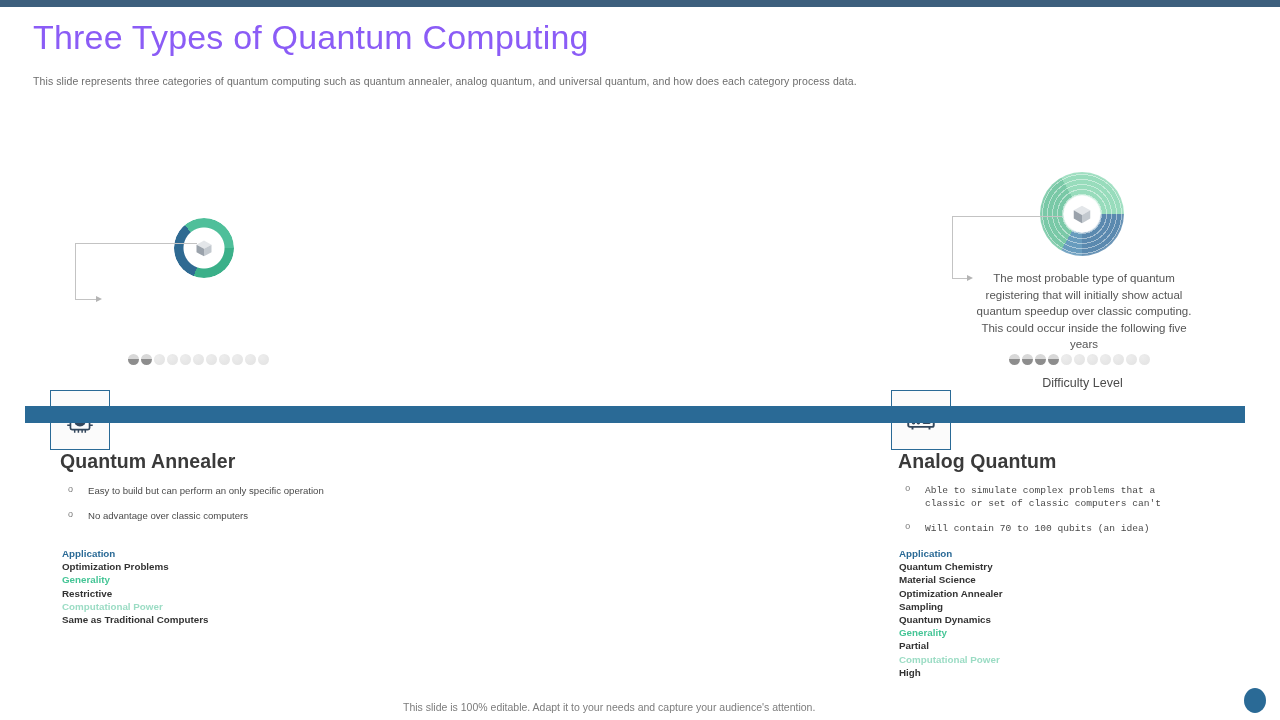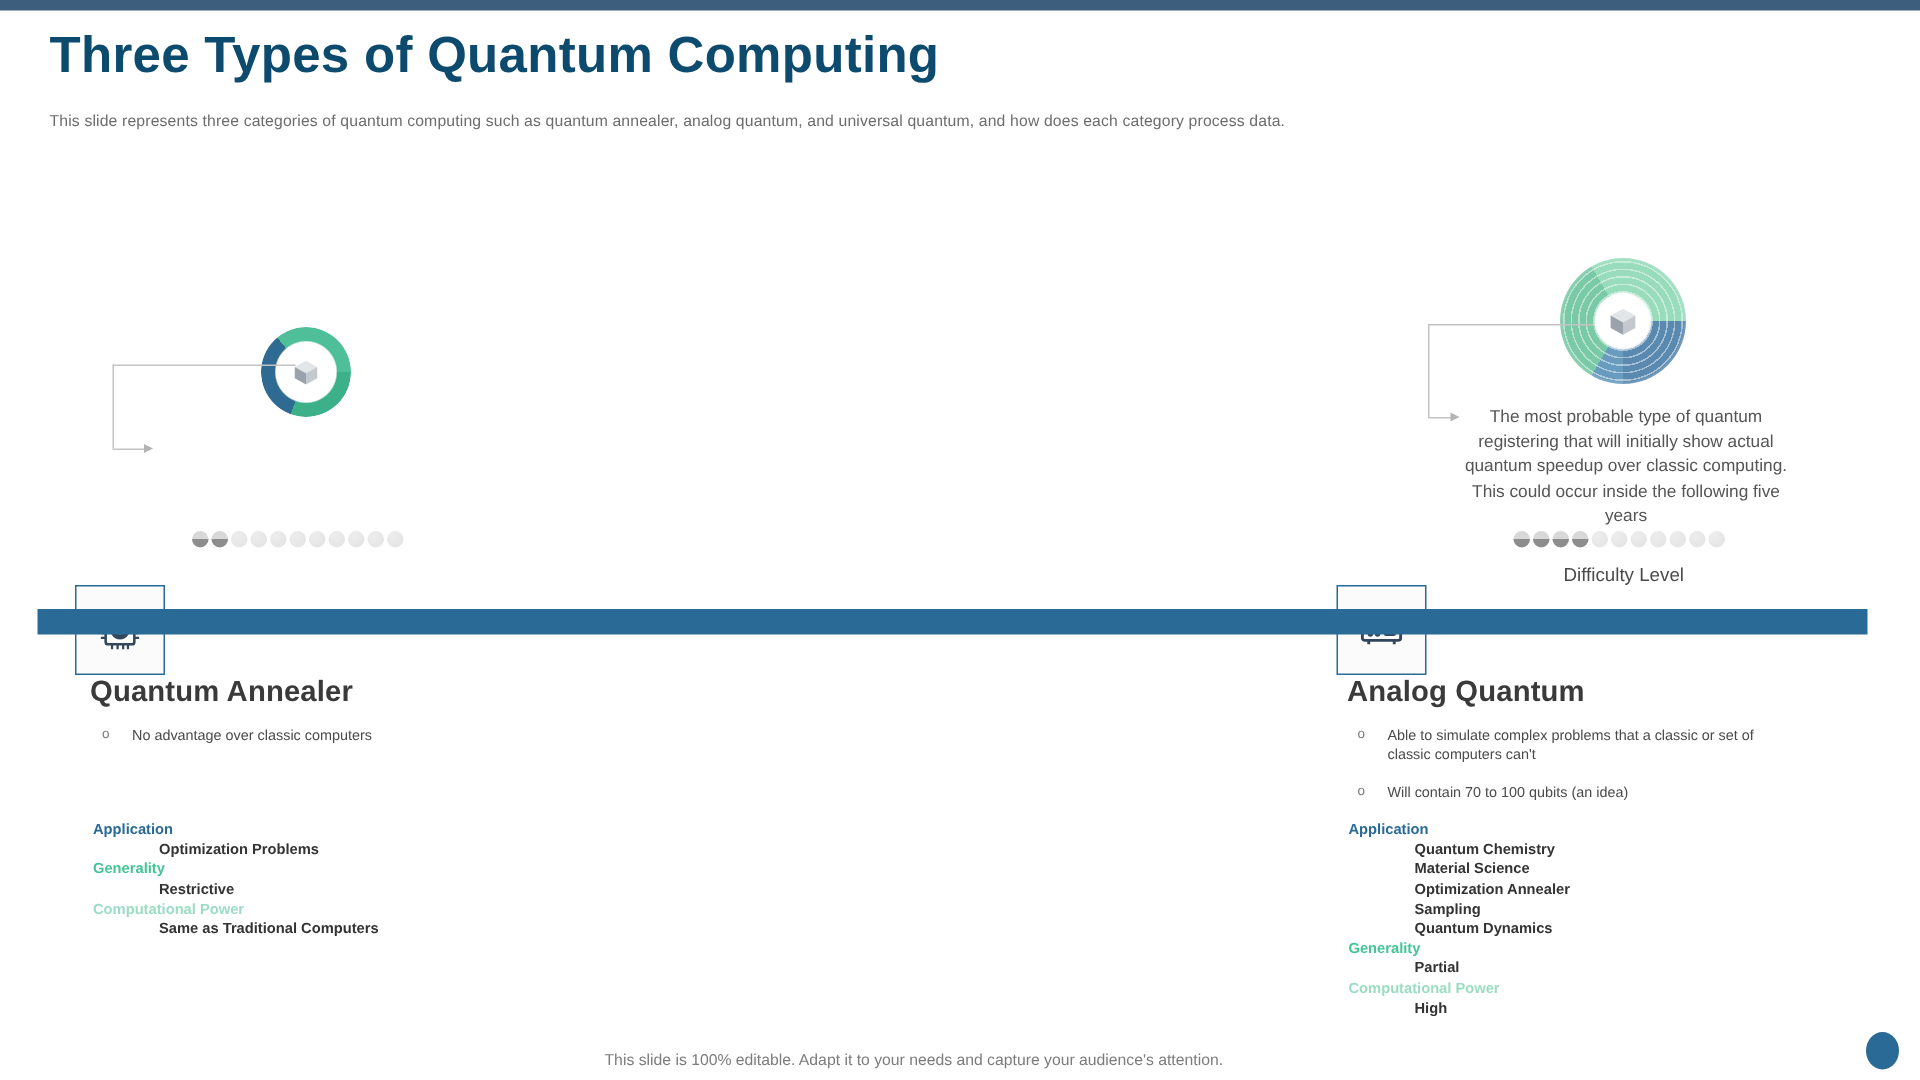--- a/index.html
+++ b/index.html
@@ -10,22 +10,22 @@
     color:#404040;
     overflow:hidden;
     position:relative;
   }
   .top-accent{
     position:absolute;left:0;top:0;width:1280px;height:7px;
     background:#3d5f7d;
   }
   .page-title{
     position:absolute;left:33px;top:18px;
-    font-size:34px;font-weight:700;letter-spacing:.2px;
-    color:#0c4a6e;white-space:nowrap;
+    font-size:34px;font-weight:400;letter-spacing:.2px;
+    color:#8b5cf6;white-space:nowrap;
   }
   .page-subtitle{
     position:absolute;left:33px;top:75px;width:1100px;
     font-size:10.5px;color:#6d6d6d;letter-spacing:.1px;white-space:nowrap;
   }
 
   
   .blue-band{
     position:absolute;left:25px;top:406px;width:1220px;height:17px;
     background:#2a6a96;
@@ -124,38 +124,38 @@
   .sect-title{
     position:absolute;font-size:19.5px;font-weight:bold;color:#3a3a3a;
     letter-spacing:.1px;white-space:nowrap;
   }
   .st1{left:60px;top:450px;}
   .st2{left:458px;top:450px;}
 
   
   .bullets{position:absolute;}
   .bl1{left:62px;top:484px;width:370px;}
-  .bl2{left:459px;top:484px;width:290px;}
+  .bl2{left:459px;top:484px;width:290px;font-family:Liberation Mono, monospace;}
   .bullet{
     position:relative;padding-left:26px;
     font-size:9.6px;line-height:13px;color:#4a4a4a;margin-bottom:12px;
   }
   .bullet:before{
     content:"o";position:absolute;left:6px;top:-1px;
     font-size:9px;color:#7a7a7a;
   }
 
   
   .specs{position:absolute;font-size:9.8px;line-height:13.2px;}
   .sp1{left:62px;top:547px;width:250px;}
   .sp2{left:459px;top:547px;width:250px;}
   .lbl-app{color:#2a6a96;font-weight:bold;}
   .lbl-gen{color:#45c596;font-weight:bold;}
   .lbl-cp{color:#9bdcc4;font-weight:bold;}
-  .val{color:#333333;font-weight:bold;margin-left:44px;}
+  .val{color:#333333;font-weight:bold;}
 
   
   .footer-note{
     position:absolute;left:403px;top:701px;
     font-size:10.5px;color:#7c7c7c;white-space:nowrap;
   }
   .footer-dot{
     position:absolute;left:1244px;top:688px;width:22px;height:25px;
     border-radius:50%;background:#2a6a96;
   }
@@ -211,20 +211,21 @@
       </g>
       <rect x="7" y="7" width="18" height="18" rx="1.5" fill="none" stroke="#33475c" stroke-width="1.6"></rect>
       <circle cx="16" cy="16" r="6" fill="#33475c"></circle>
       <circle cx="16" cy="16" r="2.6" fill="#e9edf1"></circle>
     </svg>
   </div>
 
   <div class="sect-title st1">Quantum Annealer</div>
 
   <div class="bullets bl1">
+    <div class="bullet">Easy to build but can perform an only specific operation</div>
     <div class="bullet">No advantage over classic computers</div>
   </div>
 
   <div class="specs sp1">
     <div class="lbl-app">Application</div>
     <div class="val">Optimization Problems</div>
     <div class="lbl-gen">Generality</div>
     <div class="val">Restrictive</div>
     <div class="lbl-cp">Computational Power</div>
     <div class="val">Same as Traditional Computers</div>

